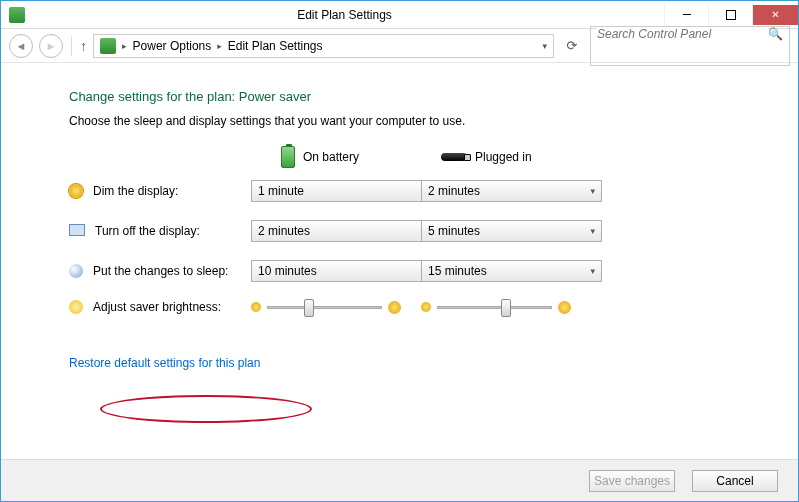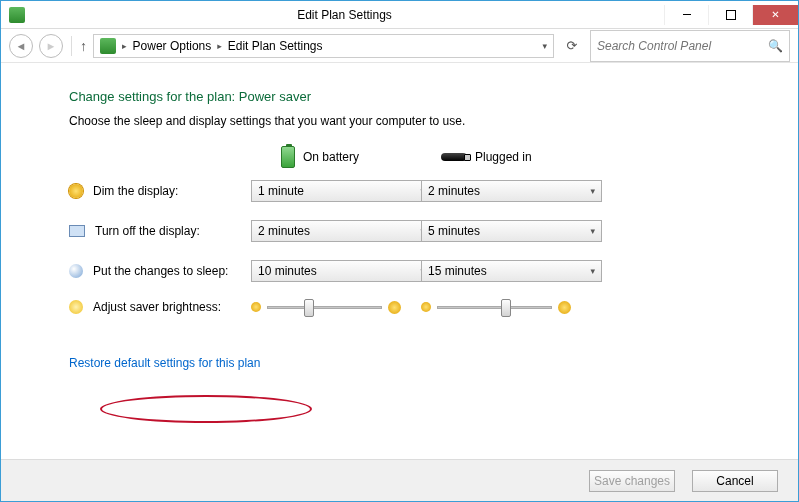--- a/index.html
+++ b/index.html
@@ -15,34 +15,34 @@
   .winbtn.close::before{content:"✕"; font-size:10px;}
   .navbar { height:34px; display:flex; align-items:center; padding:0 8px; gap:6px; border-bottom:1px solid #e5e5e5;}
   .circ { width:24px; height:24px; border:1px solid #bcbcbc; border-radius:50%; display:flex; align-items:center; justify-content:center; font-size:11px; color:#888;}
   .sep { width:1px; height:20px; background:#ddd; margin:0 2px;}
   .up { font-size:14px; color:#555;}
   .crumbs { flex:1; height:24px; border:1px solid #ccc; display:flex; align-items:center; padding:0 6px; gap:6px; font-size:12px; color:#000; background:#fff;}
   .crumbs .ico{ width:16px; height:16px; background:linear-gradient(#5db85d,#2e8b2e); border-radius:2px;}
   .crumbs .ar{ color:#555; font-size:9px;}
   .crumbs .dd{ margin-left:auto; color:#555; font-size:9px;}
   .refresh{ width:24px; height:24px; display:flex; align-items:center; justify-content:center; color:#555; font-size:13px;}
-  .search{ width:200px; height:32px; border:1px solid #ccc; display:flex; align-items:center; padding:7px 6px;}
+  .search{ width:200px; height:40px; border:1px solid #ccc; display:flex; align-items:flex-start; padding:0 6px;}
   .search input{ border:none; outline:none; flex:1; font-size:12px; color:#888; font-style:italic;}
   .search .sico{ color:#888; font-size:12px;}
   .content{ padding:26px 40px 10px 68px; font-size:12px; color:#000;}
   .heading{ color:#0b6b3a; font-size:13px; margin-bottom:10px;}
   .sub{ font-size:12px; margin-bottom:18px;}
   .colhdr{ display:grid; grid-template-columns:182px 170px 170px; align-items:center; margin-bottom:12px;}
   .colhdr .c{ display:flex; align-items:center; gap:8px; justify-content:flex-start;}
   .batt-ico{ width:14px; height:22px; border:1px solid #2a7a2a; border-radius:2px; background:linear-gradient(#8fd88f,#3aa33a); position:relative;}
   .batt-ico::before{content:""; position:absolute; top:-3px; left:4px; width:6px; height:3px; background:#2a7a2a; border-radius:1px;}
   .plug-ico{ width:26px; height:8px; background:linear-gradient(#444,#000); border-radius:4px; position:relative;}
   .plug-ico::after{content:""; position:absolute; right:-4px; top:1px; width:5px; height:5px; border:1px solid #000; background:#ccc; border-radius:1px;}
   .row{ display:grid; grid-template-columns:182px 170px 170px; align-items:center; margin-bottom:18px;}
-  .lab{ display:flex; align-items:center; gap:10px;}
+  .lab{ display:flex; align-items:flex-start; gap:10px;}
   .sel{ width:181px; height:22px; border:1px solid #adadad; background:linear-gradient(#fdfdfd,#e8e8e8); display:flex; align-items:center; justify-content:space-between; padding:0 6px; font-size:12px;}
   .sel .dd{ font-size:9px; color:#555;}
   .ic-sun{ width:14px; height:14px; border-radius:50%; background:radial-gradient(#ffe070,#e0a000); box-shadow:0 0 0 1px #d09000; position:relative;}
   .ic-mon{ width:16px; height:12px; border:1px solid #6a8bb5; background:#cfe1f5; position:relative;}
   .ic-moon{ width:14px; height:14px; border-radius:50%; background:radial-gradient(circle at 35% 35%, #fff, #7aa5d6);}
   .ic-bright{ width:14px; height:14px; border-radius:50%; background:radial-gradient(#fff2b0,#f0c020);}
   .slider-wrap{ width:150px; display:flex; align-items:center; gap:6px;}
   .mini-sun{ width:10px; height:10px; border-radius:50%; background:radial-gradient(#ffe070,#e0a000);}
   .track{ flex:1; height:3px; background:#c7c7c7; border:1px solid #aaa; position:relative;}
   .thumb{ position:absolute; top:-8px; width:10px; height:18px; background:linear-gradient(#fdfdfd,#d4d4d4); border:1px solid #888; border-radius:2px;}

